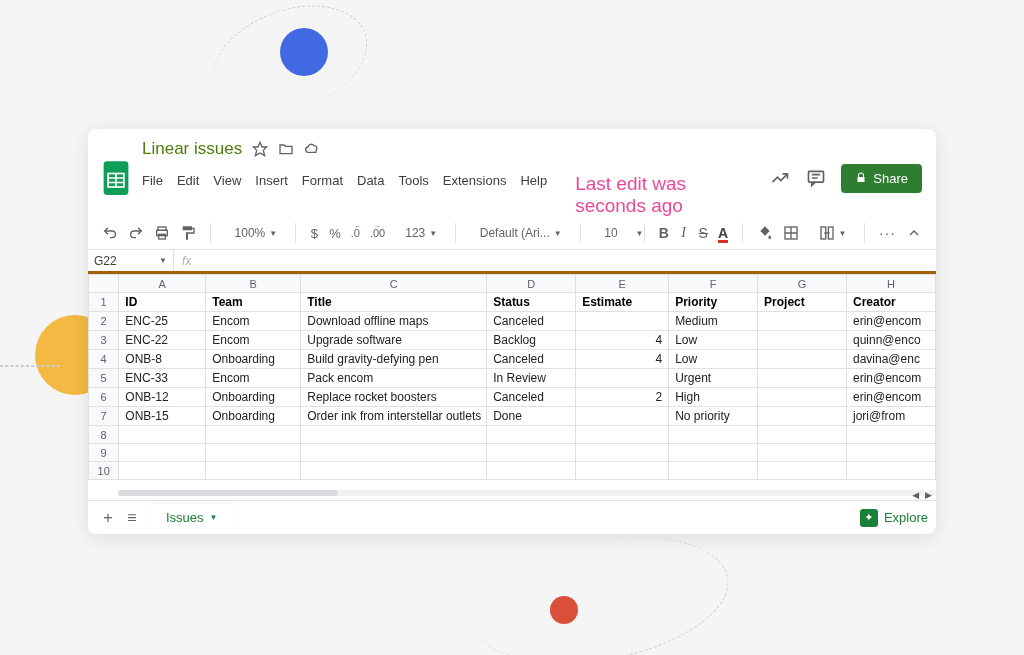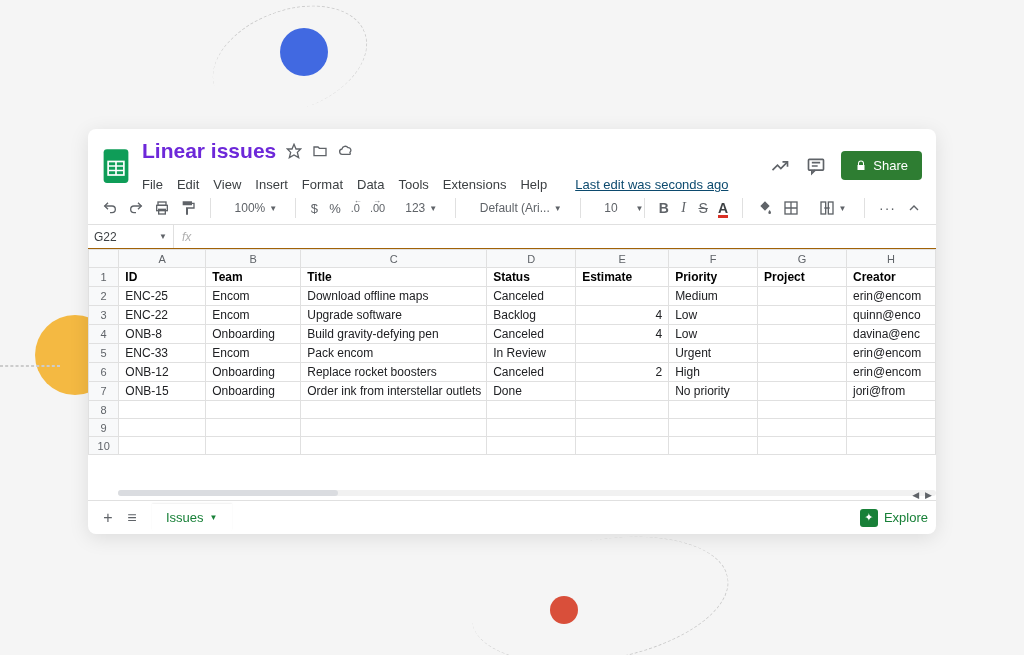--- a/index.html
+++ b/index.html
@@ -42,26 +42,26 @@
     padding: 10px 14px 0 14px;
     gap: 12px;
   }
   .sheets-logo {
     width: 28px; height: 36px;
     display: flex; align-items: center; justify-content: center;
   }
   .sheets-logo svg { width: 28px; height: 36px; }
   .title-block { flex: 1; }
   .title-line { display: flex; align-items: center; gap: 10px; }
-  .doc-title { font-size: 21px; color: #6d28d9; font-weight: bold; }
+  .doc-title { font-size: 17px; color: #4d7c0f; }
   .title-icon { width: 16px; height: 16px; color: #5f6368; display:flex; align-items:center; justify-content:center; }
   .title-icon svg { width: 16px; height: 16px; }
   .menubar { display: flex; gap: 14px; margin-top: 14px; font-size: 13px; color: #3c4043; }
   .menubar span { cursor: default; }
-  .last-edit { margin-left: 14px; color: #0c4a6e; text-decoration: underline; font-size: 13px; }
+  .last-edit { margin-left: 14px; color: #ec4899; font-size: 19px; }
 
   .title-right { display: flex; align-items: center; gap: 14px; }
   .icon-btn { width: 22px; height: 22px; color: #5f6368; display:flex; align-items:center; justify-content:center; cursor: pointer; }
   .icon-btn svg { width: 20px; height: 20px; }
   .share-btn {
     background: #2e7d32; color: #fff; border-radius: 4px;
     padding: 7px 14px; font-size: 13px; font-weight: 500;
     display: flex; align-items: center; gap: 6px; cursor: pointer;
   }
   .share-btn svg { width: 12px; height: 12px; fill: #fff; }
@@ -76,21 +76,21 @@
   .tb-icon { width: 18px; height: 18px; display:flex; align-items:center; justify-content:center; cursor:pointer; color:#5f6368; }
   .tb-icon svg { width: 16px; height: 16px; }
   .tb-dropdown { display: flex; align-items: center; gap: 4px; cursor: pointer; padding: 2px 4px; margin-left: 6px; }
   .tb-dropdown .caret { font-size: 8px; color: #5f6368; }
   .text-color-A { position: relative; font-weight: bold; font-size: 14px; color: #3c4043; }
   .text-color-A::after { content:''; position:absolute; left:0; right:0; bottom:-2px; height:3px; background:#d93025; }
   .collapse-caret { margin-left: auto; }
 
   
   .formula-row {
-    display: flex; align-items: center; border-bottom: 1px solid #a16207;
+    display: flex; align-items: center; border-bottom: 3px solid #a16207;
     height: 24px;
   }
   .name-box {
     width: 86px; border-right: 1px solid #e0e0e0; height:100%;
     display:flex; align-items:center; padding: 0 6px; font-size: 12px; color:#3c4043;
     justify-content: space-between;
   }
   .name-box .caret { font-size: 8px; color:#5f6368; }
   .fx-label { padding: 0 8px; font-size: 12px; font-style: italic; color: #b0b0b0; }
   .formula-input { flex:1; height:100%; border:none; outline:none; font-size:12px; padding:0 4px; }

